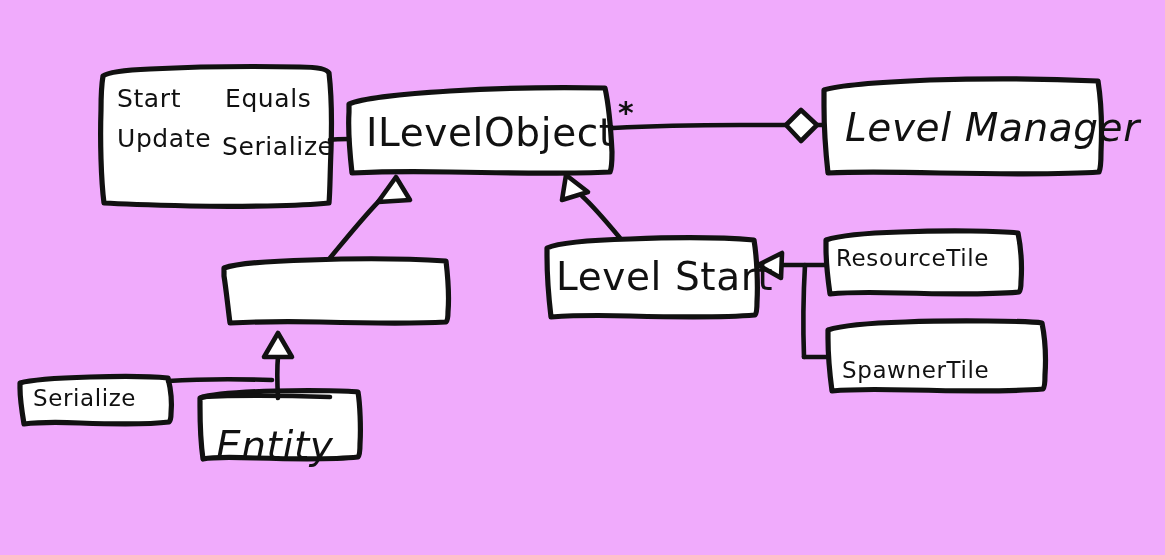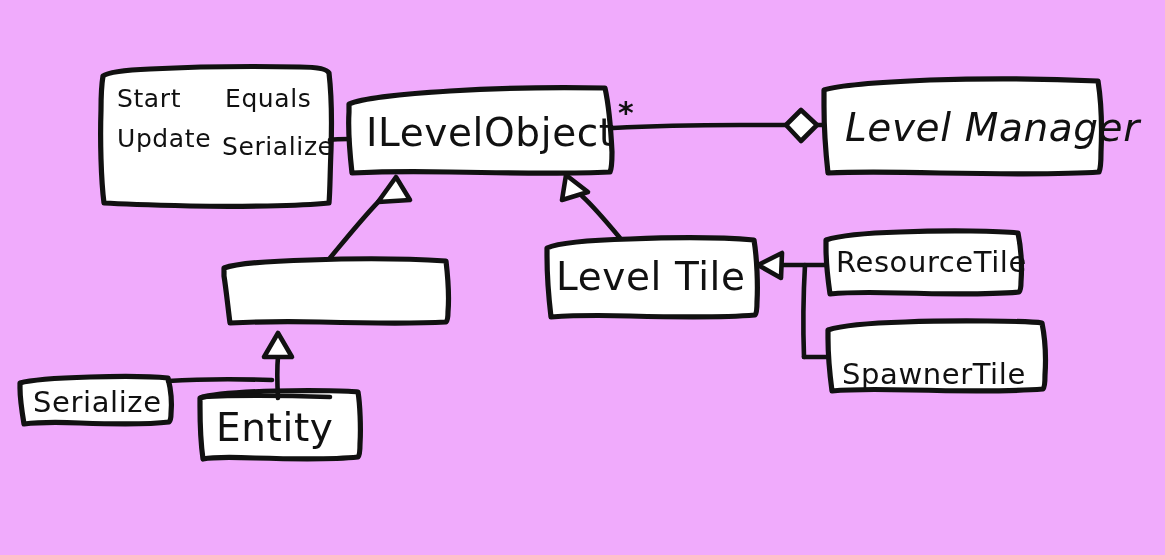--- a/index.html
+++ b/index.html
@@ -53,21 +53,21 @@
     font-family: "DejaVu Sans", sans-serif;
     white-space: nowrap;
     user-select: none;
     letter-spacing: 0.6px;
   }
   .class-title {
     font-size: 39px;
     font-weight: 400;
   }
   .small-title {
-    font-size: 29px;
+    font-size: 23px;
   }
   .method-text {
     font-size: 25px;
     font-weight: 400;
   }
   .multiplicity {
     font-size: 30px;
     font-weight: 700;
   }
 </style>
@@ -155,23 +155,23 @@
   <div class="label-text method-text" style="left:222px; top:132px;">Serialize</div>
 
 
   <div class="label-text class-title" style="left:366px; top:110px;">ILevelObject</div>
 
   <div class="label-text multiplicity" style="left:618px; top:95px;">*</div>
 
   <div class="label-text class-title" style="left:845px; top:105px;font-style:italic;">Level Manager</div>
 
 
-  <div class="label-text class-title" style="left:556px; top:254px;">Level Tile</div>
+  <div class="label-text class-title" style="left:556px; top:254px;">Level Start</div>
 
   <div class="label-text small-title" style="left:836px; top:245px;">ResourceTile</div>
 
   <div class="label-text small-title" style="left:842px; top:337px;margin-top:20px;">SpawnerTile</div>
 
   <div class="label-text small-title" style="left:33px; top:385px;">Serialize</div>
 
-  <div class="label-text class-title" style="left:216px; top:405px;">Entity</div>
+  <div class="label-text class-title" style="left:216px; top:423px;font-style:italic;">Entity</div>
 
 </div>
 
 </body></html>

